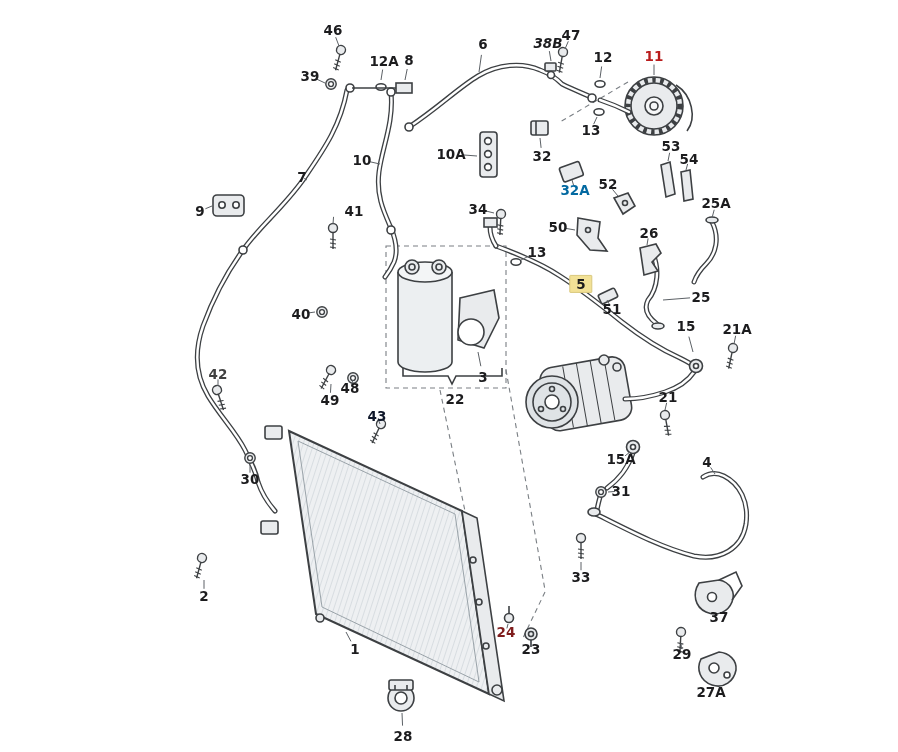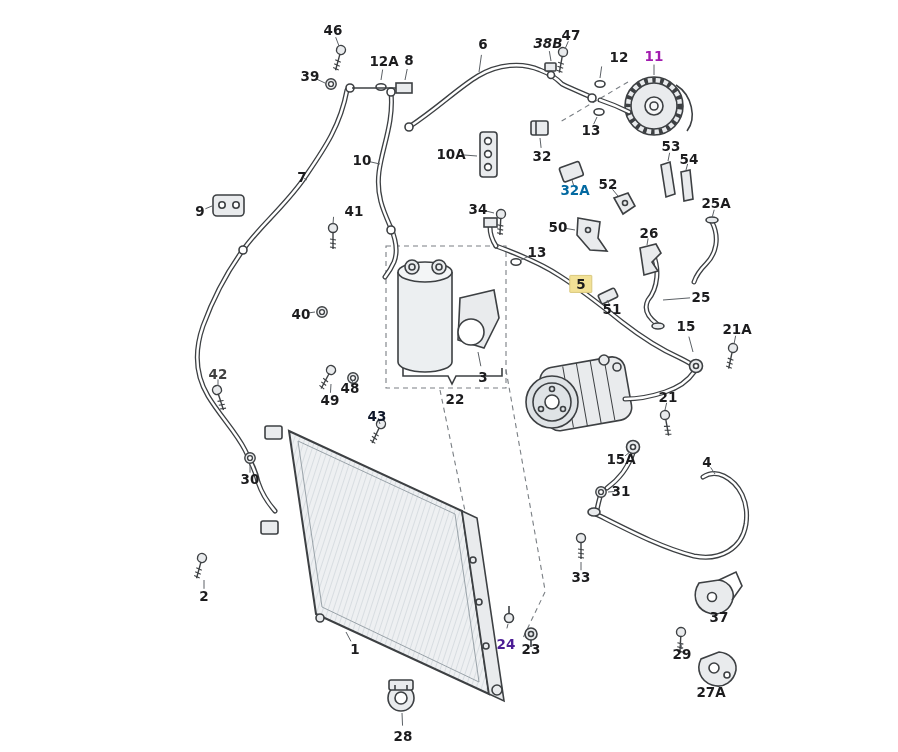--- a/index.html
+++ b/index.html
@@ -273,22 +273,22 @@
   </svg>
 
   <div class="labels">
       <div class="part-label" style="left: 333px; top: 30px; color: rgb(28, 28, 30);">46</div>
       <div class="part-label" style="left: 310px; top: 76px; color: rgb(28, 28, 30);">39</div>
       <div class="part-label" style="left: 384px; top: 61px; color: rgb(28, 28, 30);">12A</div>
       <div class="part-label" style="left: 409px; top: 60px; color: rgb(28, 28, 30);">8</div>
       <div class="part-label" style="left: 483px; top: 44px; color: rgb(28, 28, 30);">6</div>
       <div class="part-label" style="left: 548px; top: 43px; color: rgb(28, 28, 30); font-style: italic;">38B</div>
       <div class="part-label" style="left: 571px; top: 35px; color: rgb(28, 28, 30);">47</div>
-      <div class="part-label" style="left: 603px; top: 57px; color: rgb(28, 28, 30); margin-left: 16px;">12</div>
-      <div class="part-label" style="left: 654px; top: 56px; color: #a21caf;">11</div>
+      <div class="part-label" style="left: 603px; top: 57px; color: rgb(28, 28, 30);">12</div>
+      <div class="part-label" style="left: 654px; top: 56px; color: #b91c1c;">11</div>
       <div class="part-label" style="left: 591px; top: 130px; color: rgb(28, 28, 30);">13</div>
       <div class="part-label" style="left: 362px; top: 160px; color: rgb(28, 28, 30);">10</div>
       <div class="part-label" style="left: 451px; top: 154px; color: rgb(28, 28, 30);">10A</div>
       <div class="part-label" style="left: 542px; top: 156px; color: rgb(28, 28, 30);">32</div>
       <div class="part-label" style="left: 575px; top: 190px; color: #0369a1; text-align: center;">32A</div>
       <div class="part-label" style="left: 608px; top: 184px; color: rgb(28, 28, 30);">52</div>
       <div class="part-label" style="left: 671px; top: 146px; color: rgb(28, 28, 30);">53</div>
       <div class="part-label" style="left: 689px; top: 159px; color: rgb(28, 28, 30);">54</div>
       <div class="part-label" style="left: 302px; top: 177px; color: rgb(28, 28, 30);">7</div>
       <div class="part-label" style="left: 200px; top: 211px; color: rgb(28, 28, 30);">9</div>
@@ -311,20 +311,20 @@
       <div class="part-label" style="left: 483px; top: 377px; color: rgb(28, 28, 30);">3</div>
       <div class="part-label" style="left: 455px; top: 399px; color: rgb(28, 28, 30);">22</div>
       <div class="part-label" style="left: 668px; top: 397px; color: rgb(28, 28, 30);">21</div>
       <div class="part-label" style="left: 621px; top: 459px; color: rgb(28, 28, 30);">15A</div>
       <div class="part-label" style="left: 707px; top: 462px; color: rgb(28, 28, 30);">4</div>
       <div class="part-label" style="left: 250px; top: 479px; color: rgb(28, 28, 30);">30</div>
       <div class="part-label" style="left: 621px; top: 491px; color: rgb(28, 28, 30);">31</div>
       <div class="part-label" style="left: 204px; top: 596px; color: rgb(28, 28, 30);">2</div>
       <div class="part-label" style="left: 581px; top: 577px; color: rgb(28, 28, 30);">33</div>
       <div class="part-label" style="left: 719px; top: 617px; color: rgb(28, 28, 30);">37</div>
-      <div class="part-label" style="left: 506px; top: 632px; color: #4c1d95; margin-top: 12px;">24</div>
+      <div class="part-label" style="left: 506px; top: 632px; color: #7f1d1d;">24</div>
       <div class="part-label" style="left: 531px; top: 649px; color: rgb(28, 28, 30);">23</div>
       <div class="part-label" style="left: 355px; top: 649px; color: rgb(28, 28, 30);">1</div>
       <div class="part-label" style="left: 682px; top: 654px; color: rgb(28, 28, 30);">29</div>
       <div class="part-label" style="left: 711px; top: 692px; color: rgb(28, 28, 30);">27A</div>
       <div class="part-label" style="left: 403px; top: 736px; color: rgb(28, 28, 30);">28</div>
     </div>
 </div>
 
 </body></html>

